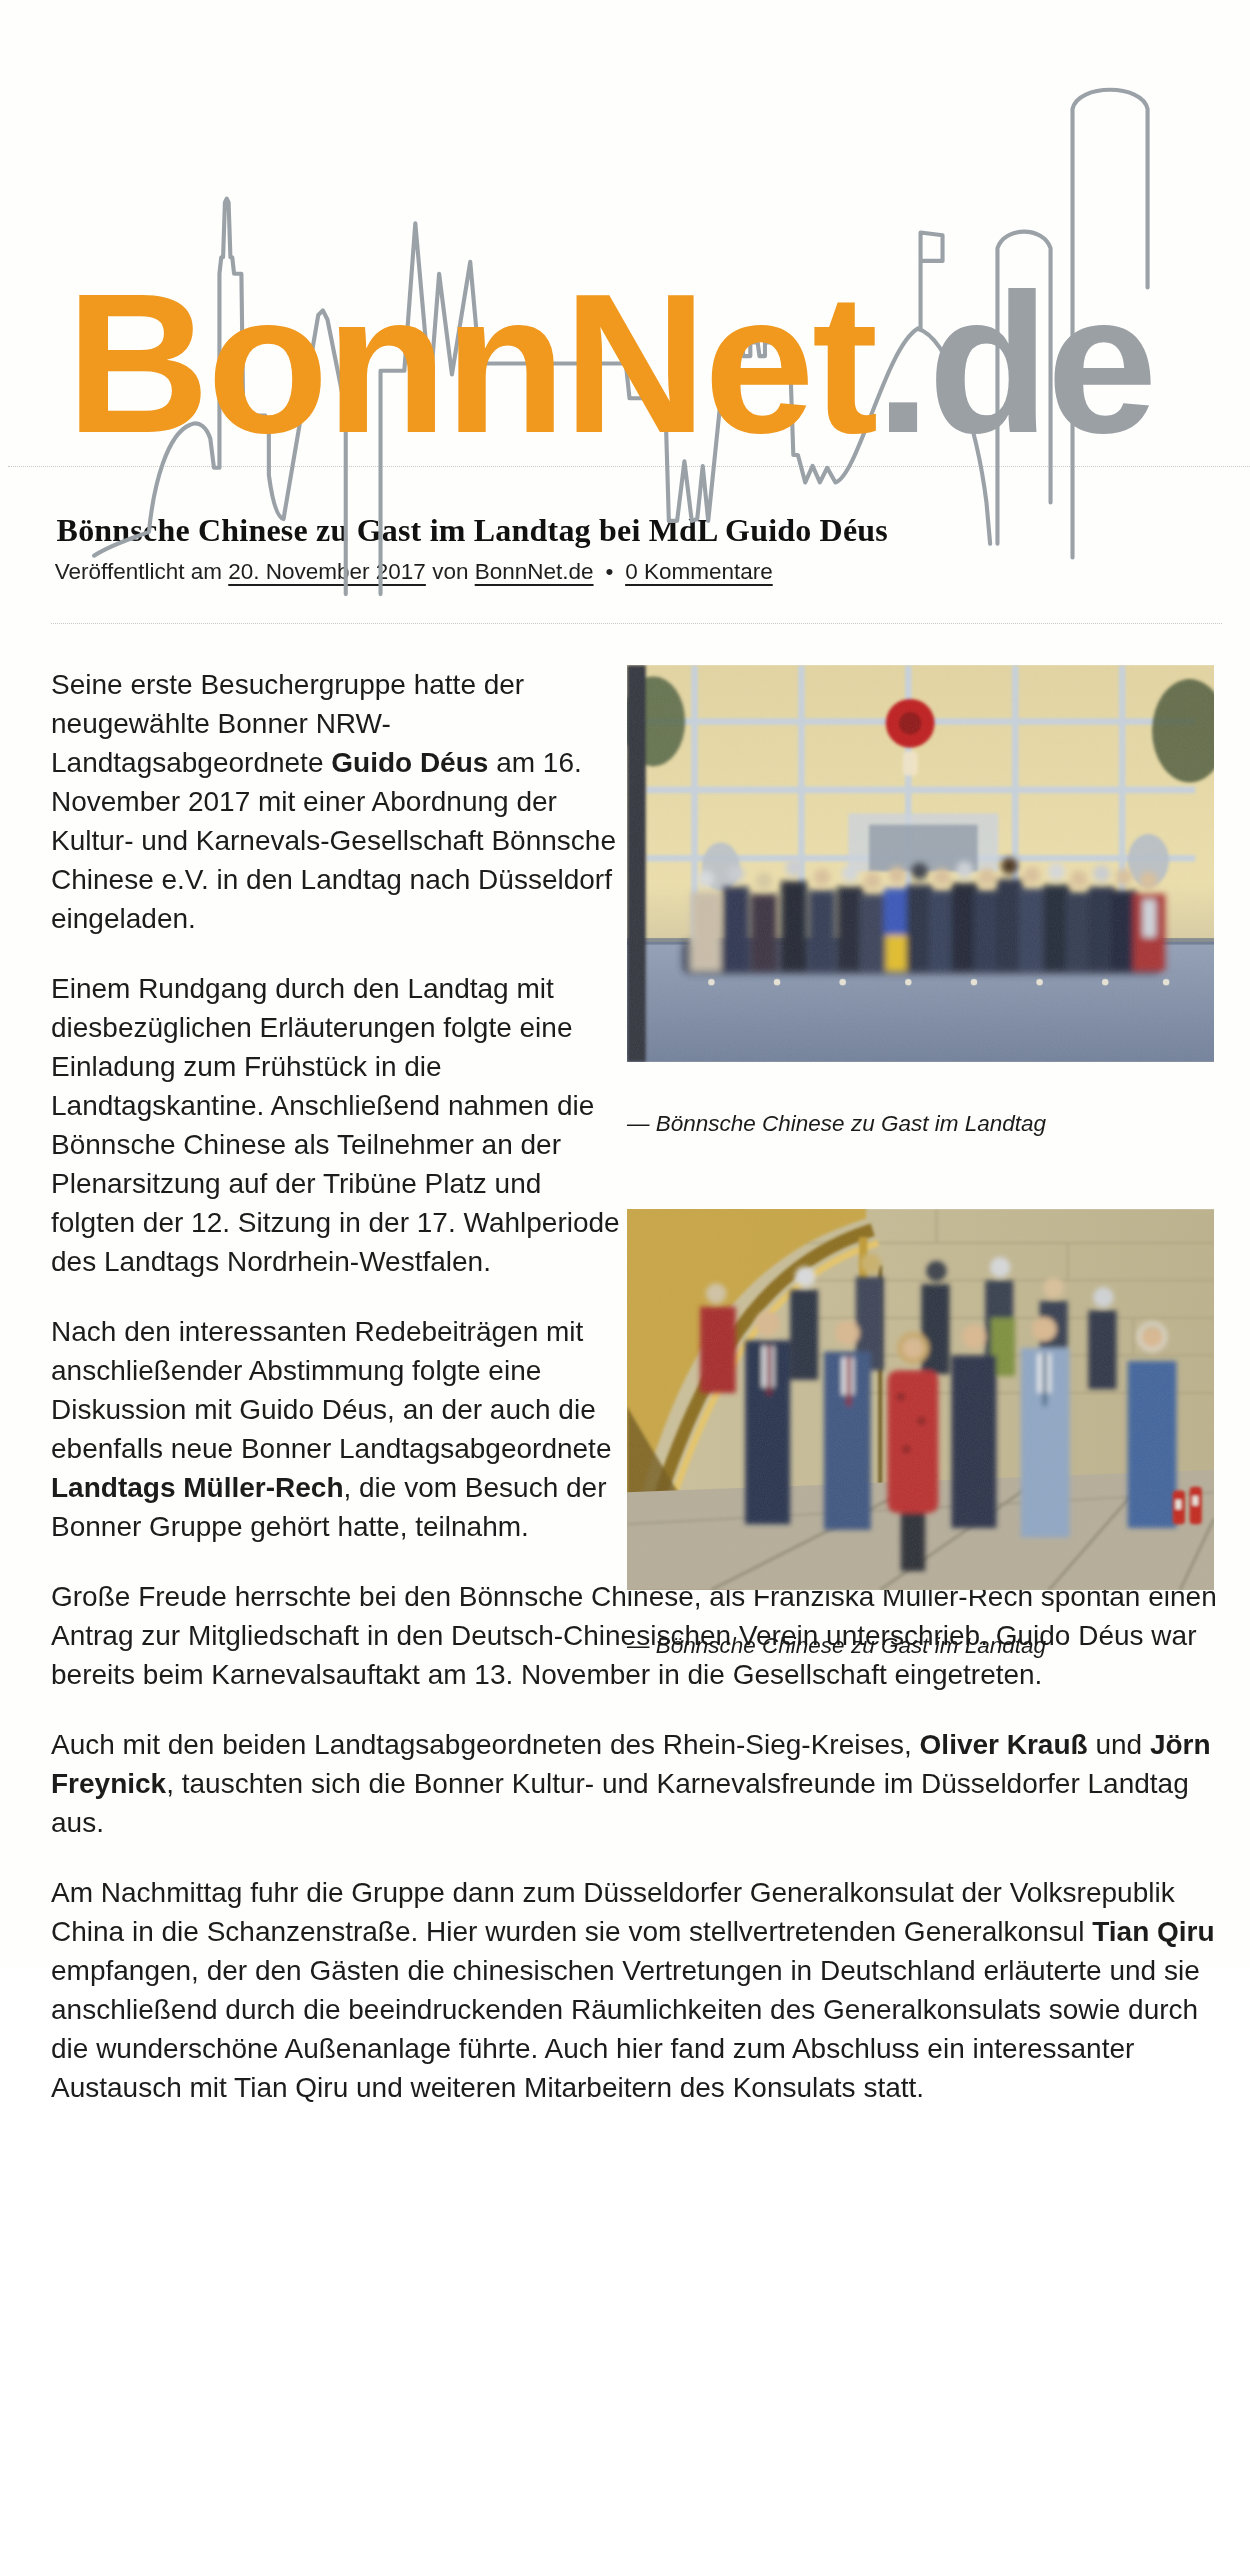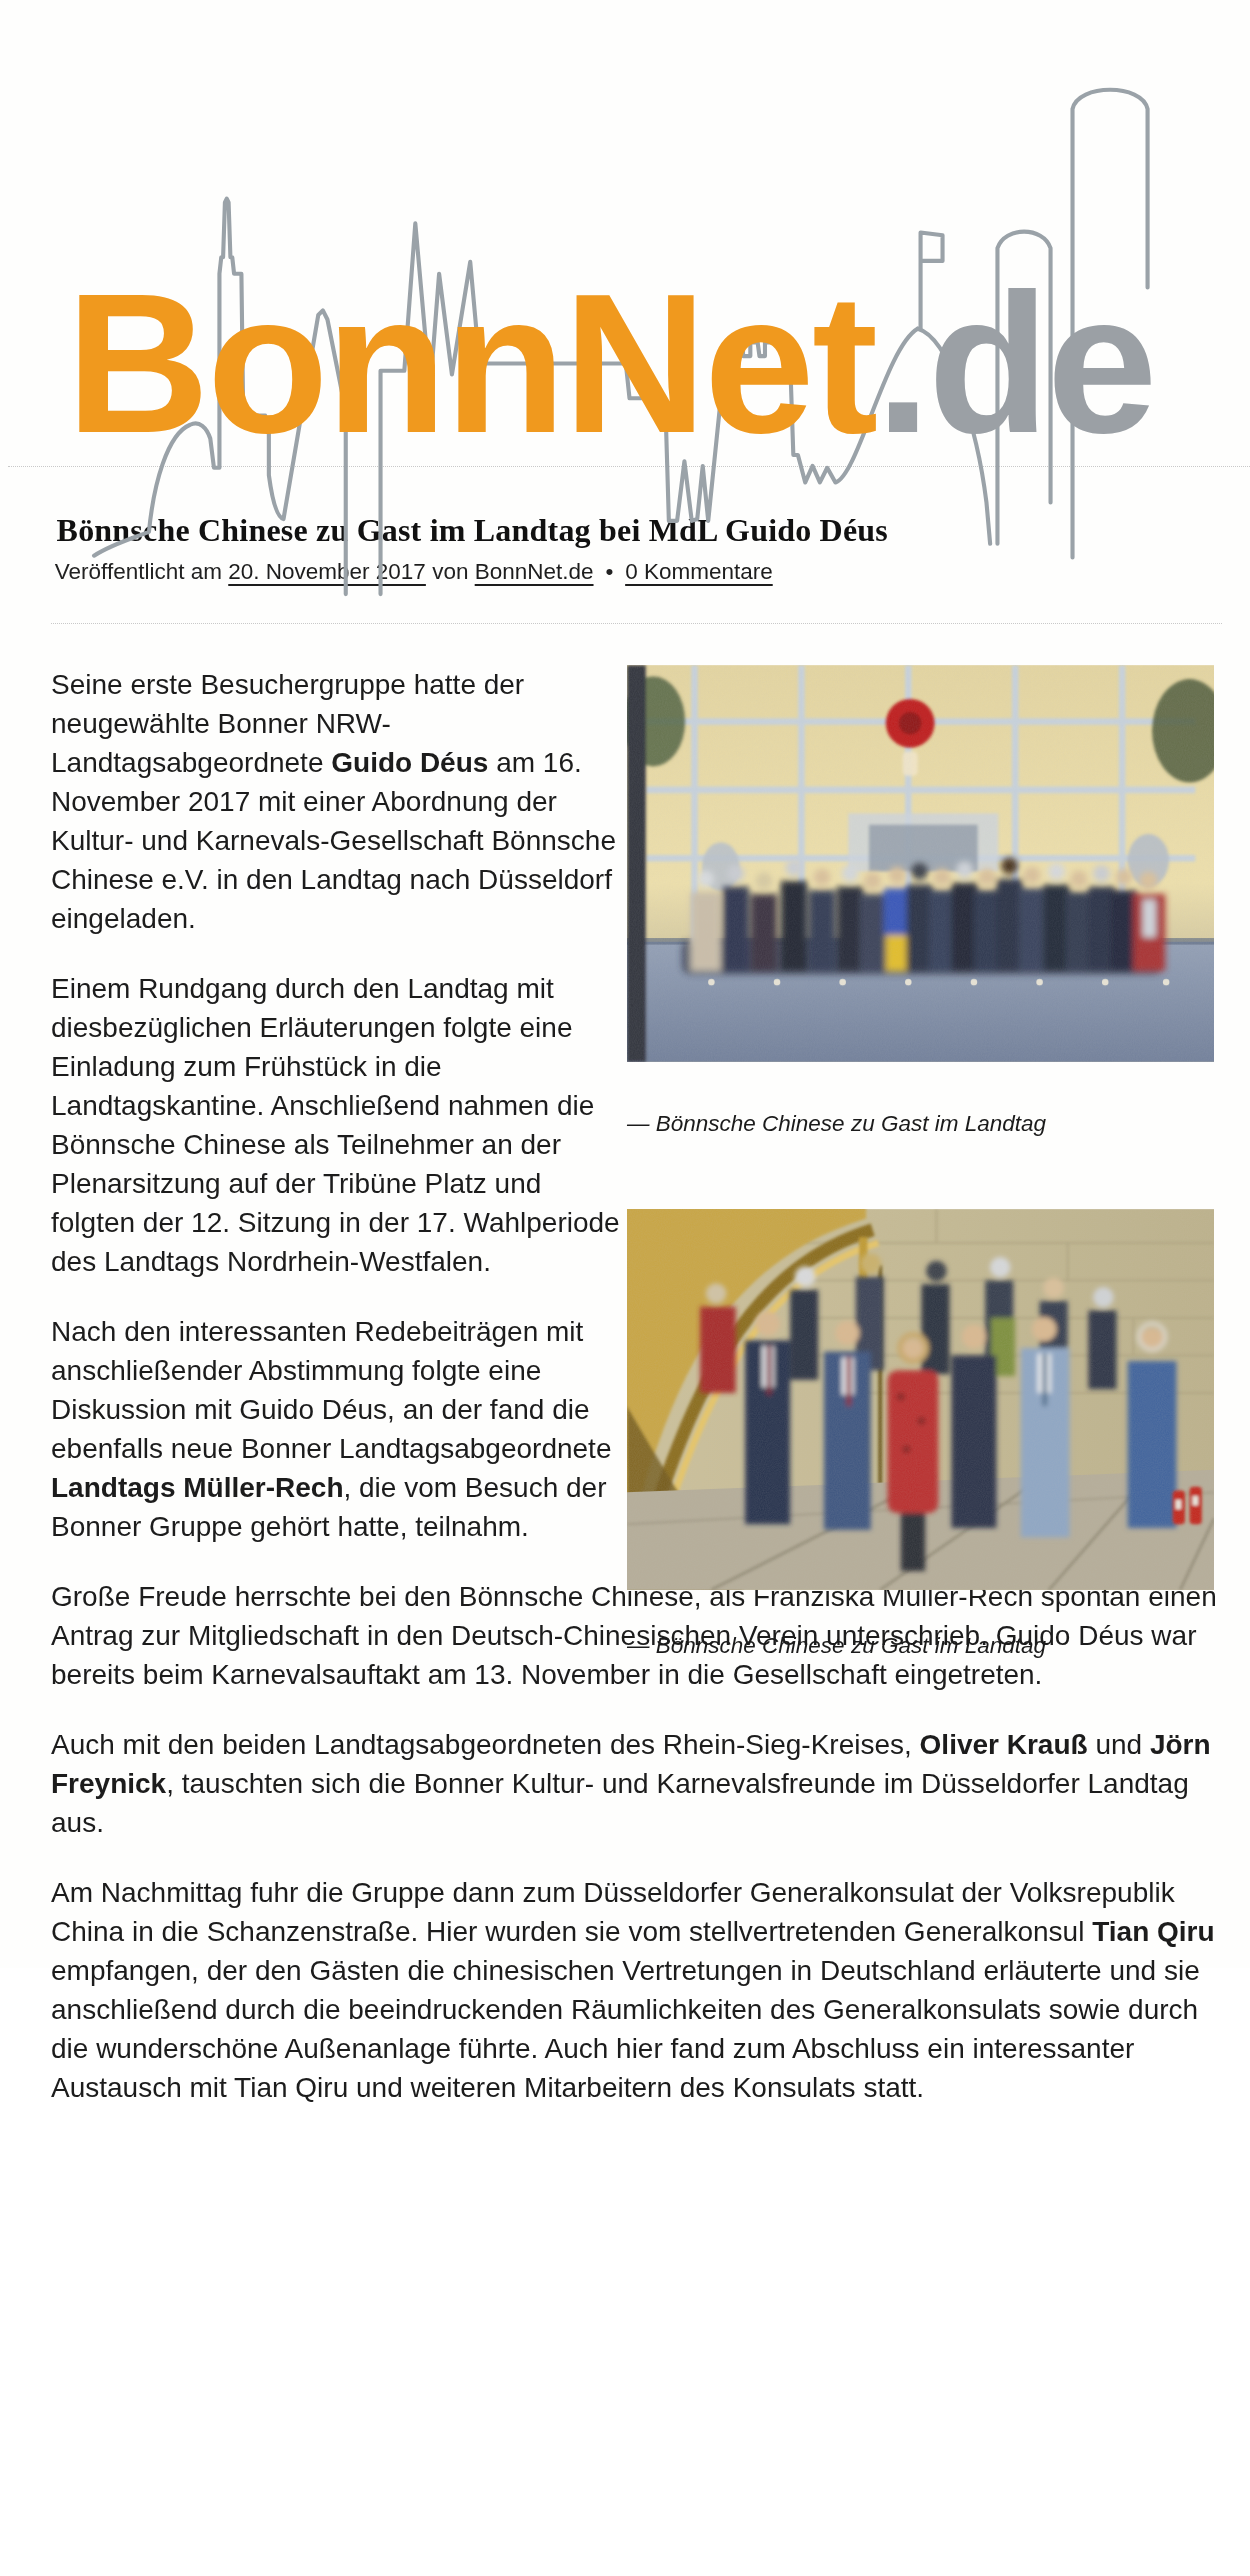--- a/index.html
+++ b/index.html
@@ -288,21 +288,21 @@
               <rect x="603" y="306" width="6" height="10" fill="#e9e4da"></rect>
           </g>
           <rect width="626" height="406" filter="url(#grain2)"></rect>
         </svg>
         <figcaption>— Bönnsche Chinese zu Gast im Landtag</figcaption>
       </figure>
 
       <div class="paragraphs" id="paragraphs">
           <p class="narrow"><span>Seine erste Besuchergruppe hatte der neugewählte Bonner NRW-Landtagsabgeordnete </span><strong>Guido Déus</strong><span> am 16. November 2017 mit einer Abordnung der Kultur- und Karnevals-Gesellschaft Bönnsche Chinese e.V. in den Landtag nach Düsseldorf eingeladen.</span></p>
           <p class="narrow"><span>Einem Rundgang durch den Landtag mit diesbezüglichen Erläuterungen folgte eine Einladung zum Frühstück in die Landtagskantine. Anschließend nahmen die Bönnsche Chinese als Teilnehmer an der Plenarsitzung auf der Tribüne Platz und folgten der 12. Sitzung in der 17. Wahlperiode des Landtags Nordrhein-Westfalen.</span></p>
-          <p class="narrow"><span>Nach den interessanten Redebeiträgen mit anschließender Abstimmung folgte eine Diskussion mit Guido Déus, an der fand die ebenfalls neue Bonner Landtagsabgeordnete </span><strong>Landtags Müller-Rech</strong><span>, die vom Besuch der Bonner Gruppe gehört hatte, teilnahm.</span></p>
+          <p class="narrow"><span>Nach den interessanten Redebeiträgen mit anschließender Abstimmung folgte eine Diskussion mit Guido Déus, an der auch die ebenfalls neue Bonner Landtagsabgeordnete </span><strong>Landtags Müller-Rech</strong><span>, die vom Besuch der Bonner Gruppe gehört hatte, teilnahm.</span></p>
           <p class="wide"><span>Große Freude herrschte bei den Bönnsche Chinese, als Franziska Müller-Rech spontan einen Antrag zur Mitgliedschaft in den Deutsch-Chinesischen Verein unterschrieb. Guido Déus war bereits beim Karnevalsauftakt am 13. November in die Gesellschaft eingetreten.</span></p>
           <p class="wide"><span>Auch mit den beiden Landtagsabgeordneten des Rhein-Sieg-Kreises, </span><strong>Oliver Krauß</strong><span> und </span><strong>Jörn Freynick</strong><span>, tauschten sich die Bonner Kultur- und Karnevalsfreunde im Düsseldorfer Landtag aus.</span></p>
           <p class="wide"><span>Am Nachmittag fuhr die Gruppe dann zum Düsseldorfer Generalkonsulat der Volksrepublik China in die Schanzenstraße. Hier wurden sie vom stellvertretenden Generalkonsul </span><strong>Tian Qiru</strong><span> empfangen, der den Gästen die chinesischen Vertretungen in Deutschland erläuterte und sie anschließend durch die beeindruckenden Räumlichkeiten des Generalkonsulats sowie durch die wunderschöne Außenanlage führte. Auch hier fand zum Abschluss ein interessanter Austausch mit Tian Qiru und weiteren Mitarbeitern des Konsulats statt.</span></p>
         </div>
 
     </div>
   </main>
 </div>
 
 

